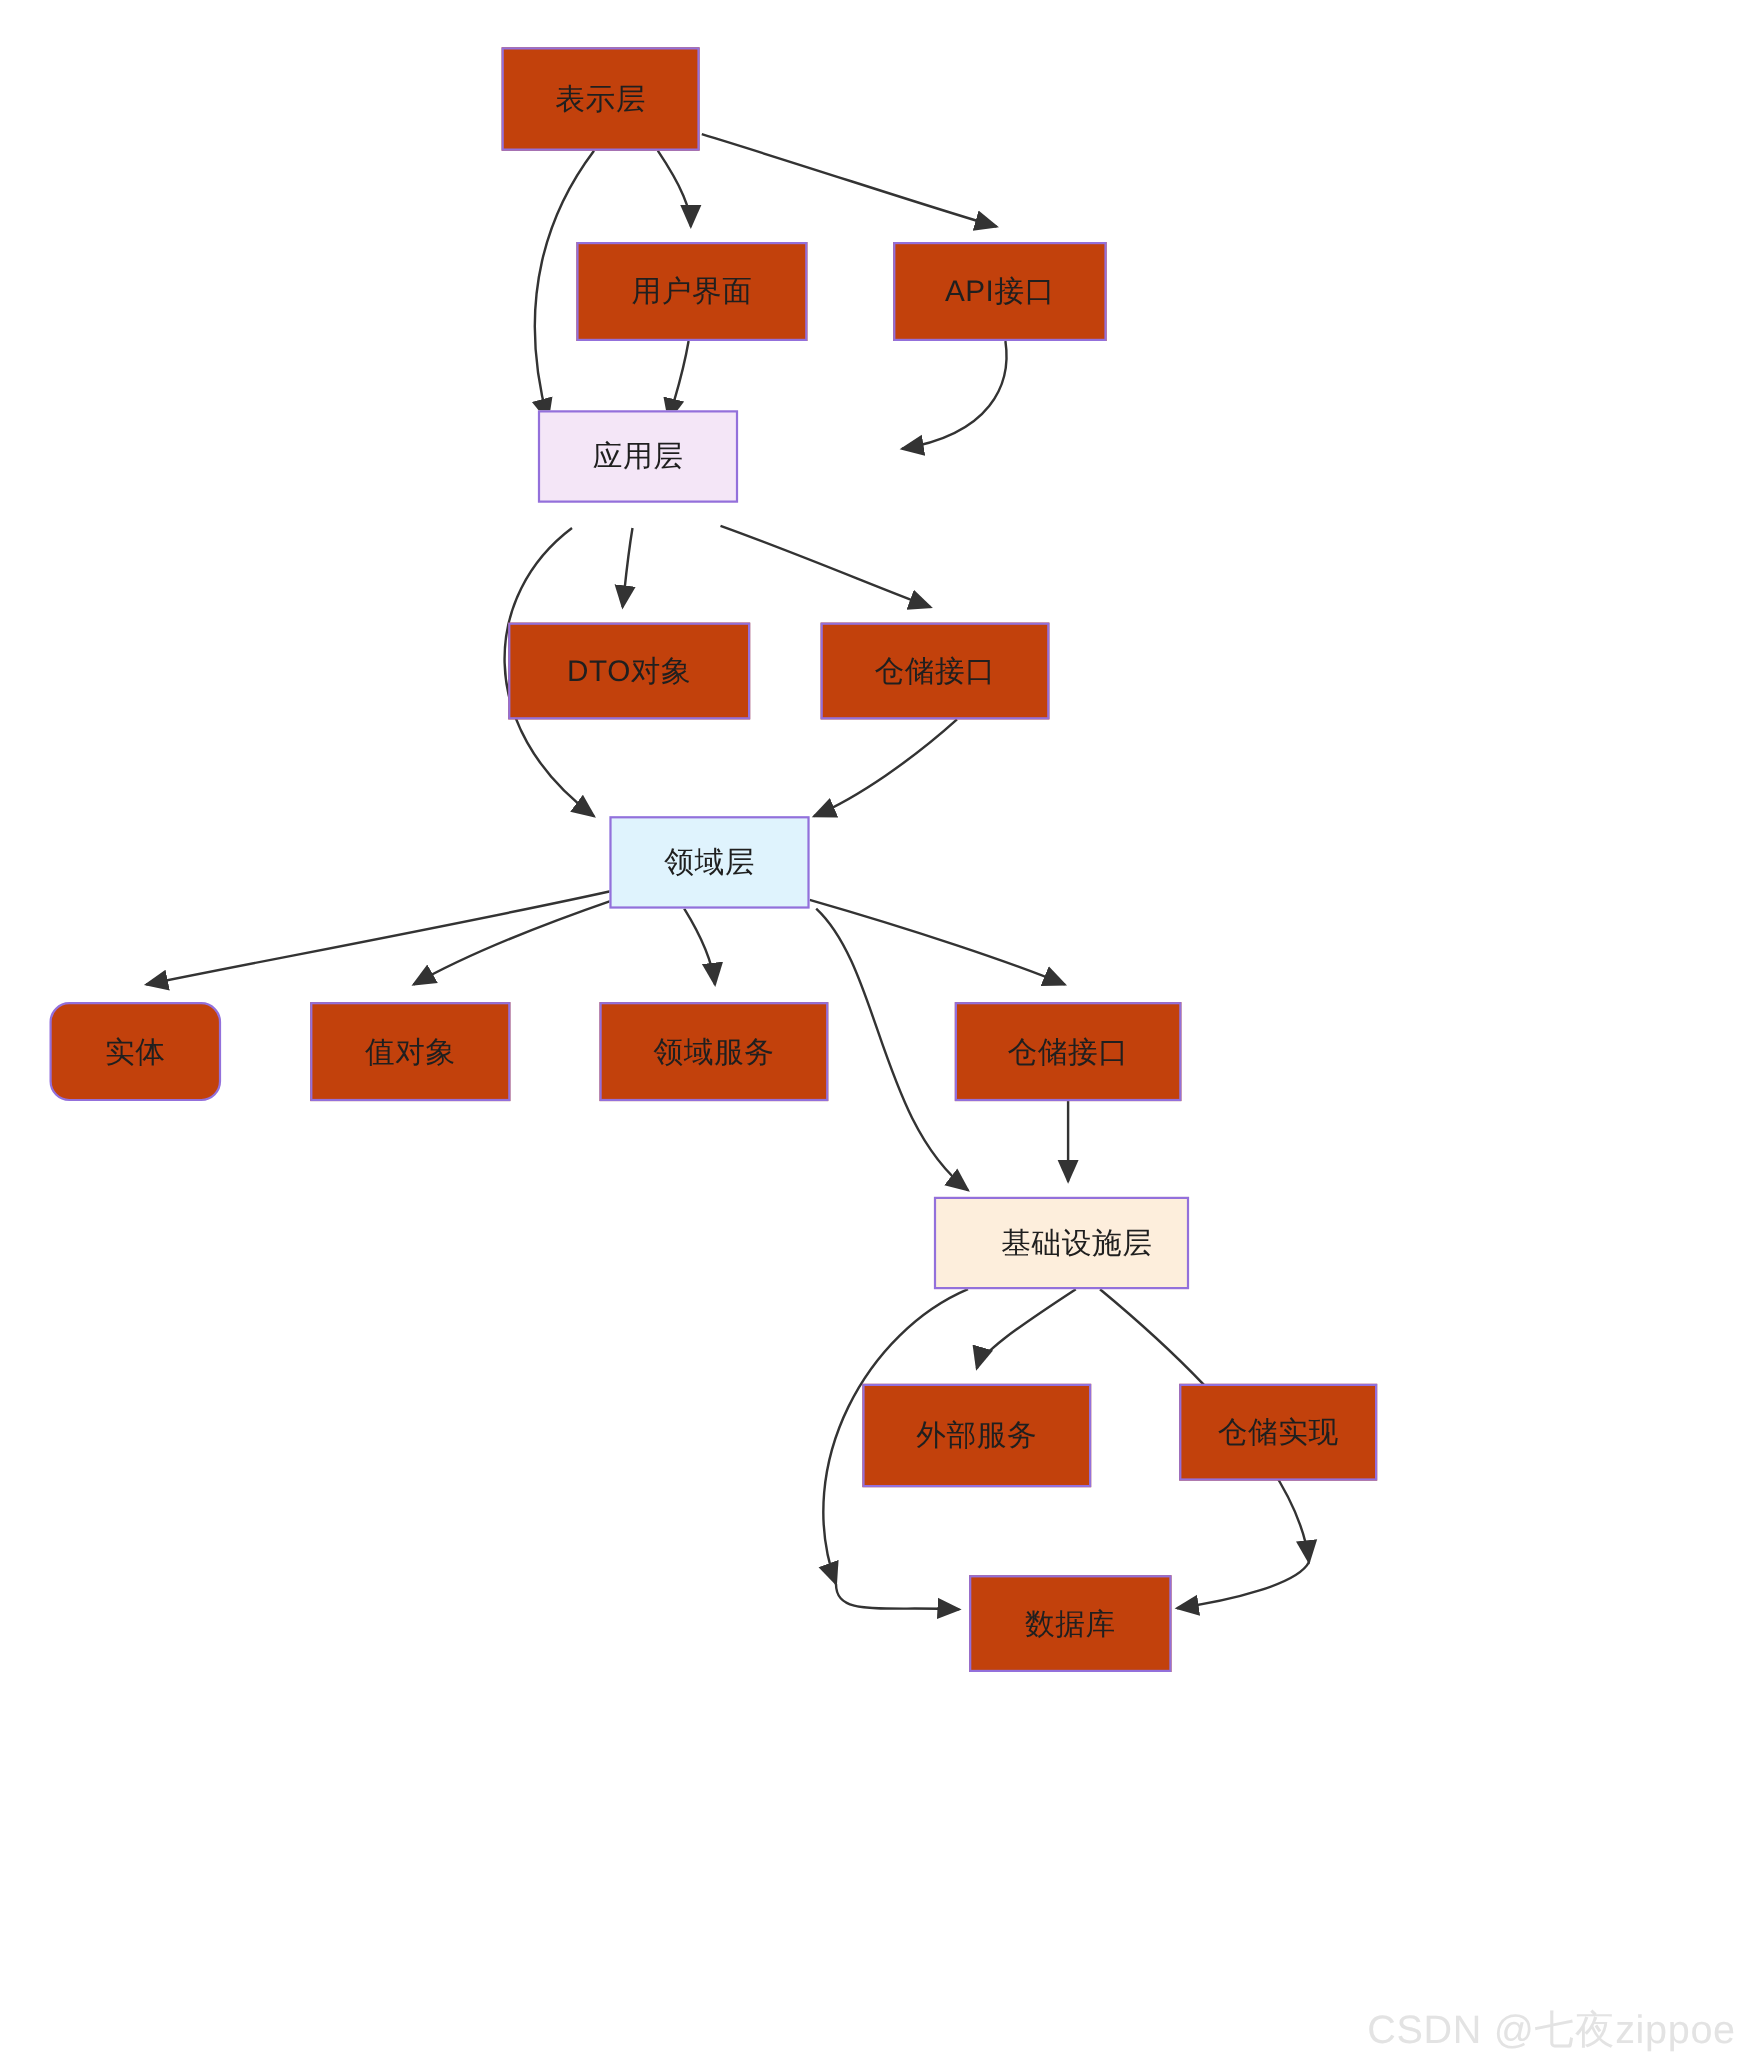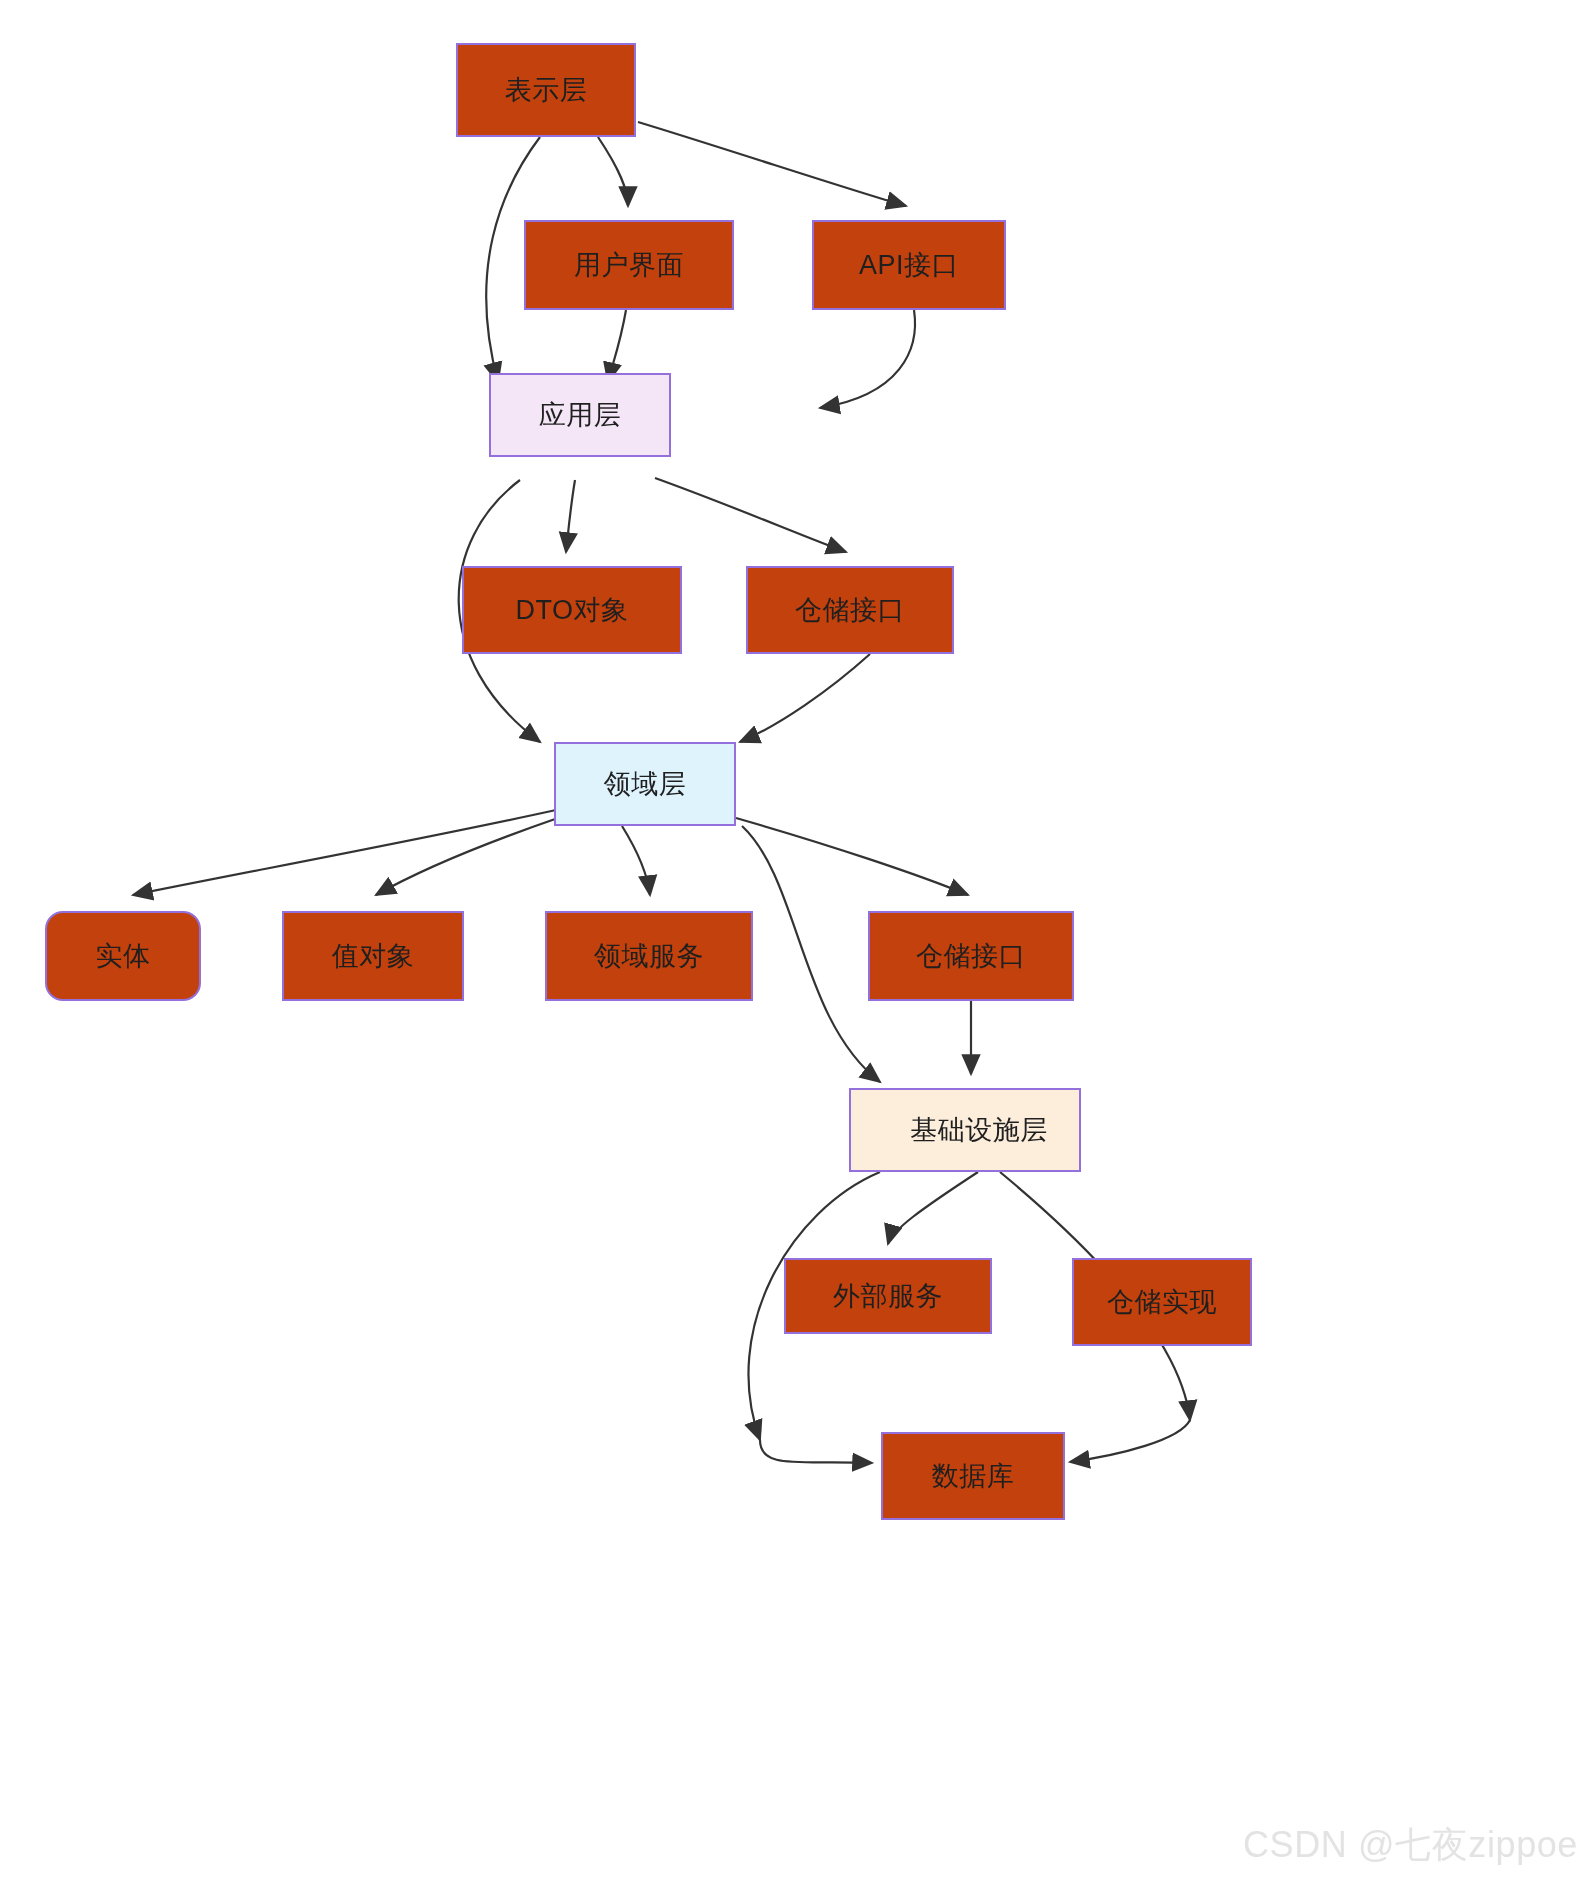--- a/index.html
+++ b/index.html
@@ -129,21 +129,21 @@
       </div>
       <div class="node" style="left: 545px; top: 911px; width: 208px; height: 90px;">
         <span>领域服务</span>
       </div>
       <div class="node" style="left: 868px; top: 911px; width: 206px; height: 90px;">
         <span>仓储接口</span>
       </div>
       <div class="node accent-infra" style="left: 849px; top: 1088px; width: 232px; height: 84px; padding-left: 28px;">
         <span>基础设施层</span>
       </div>
-      <div class="node" style="left: 784px; top: 1258px; width: 208px; height: 76px;">
+      <div class="node" style="left: 784px; top: 1258px; width: 208px; height: 94px;">
         <span>外部服务</span>
       </div>
       <div class="node" style="left: 1072px; top: 1258px; width: 180px; height: 88px;">
         <span>仓储实现</span>
       </div>
       <div class="node" style="left: 881px; top: 1432px; width: 184px; height: 88px;">
         <span>数据库</span>
       </div>
     </div>
 

